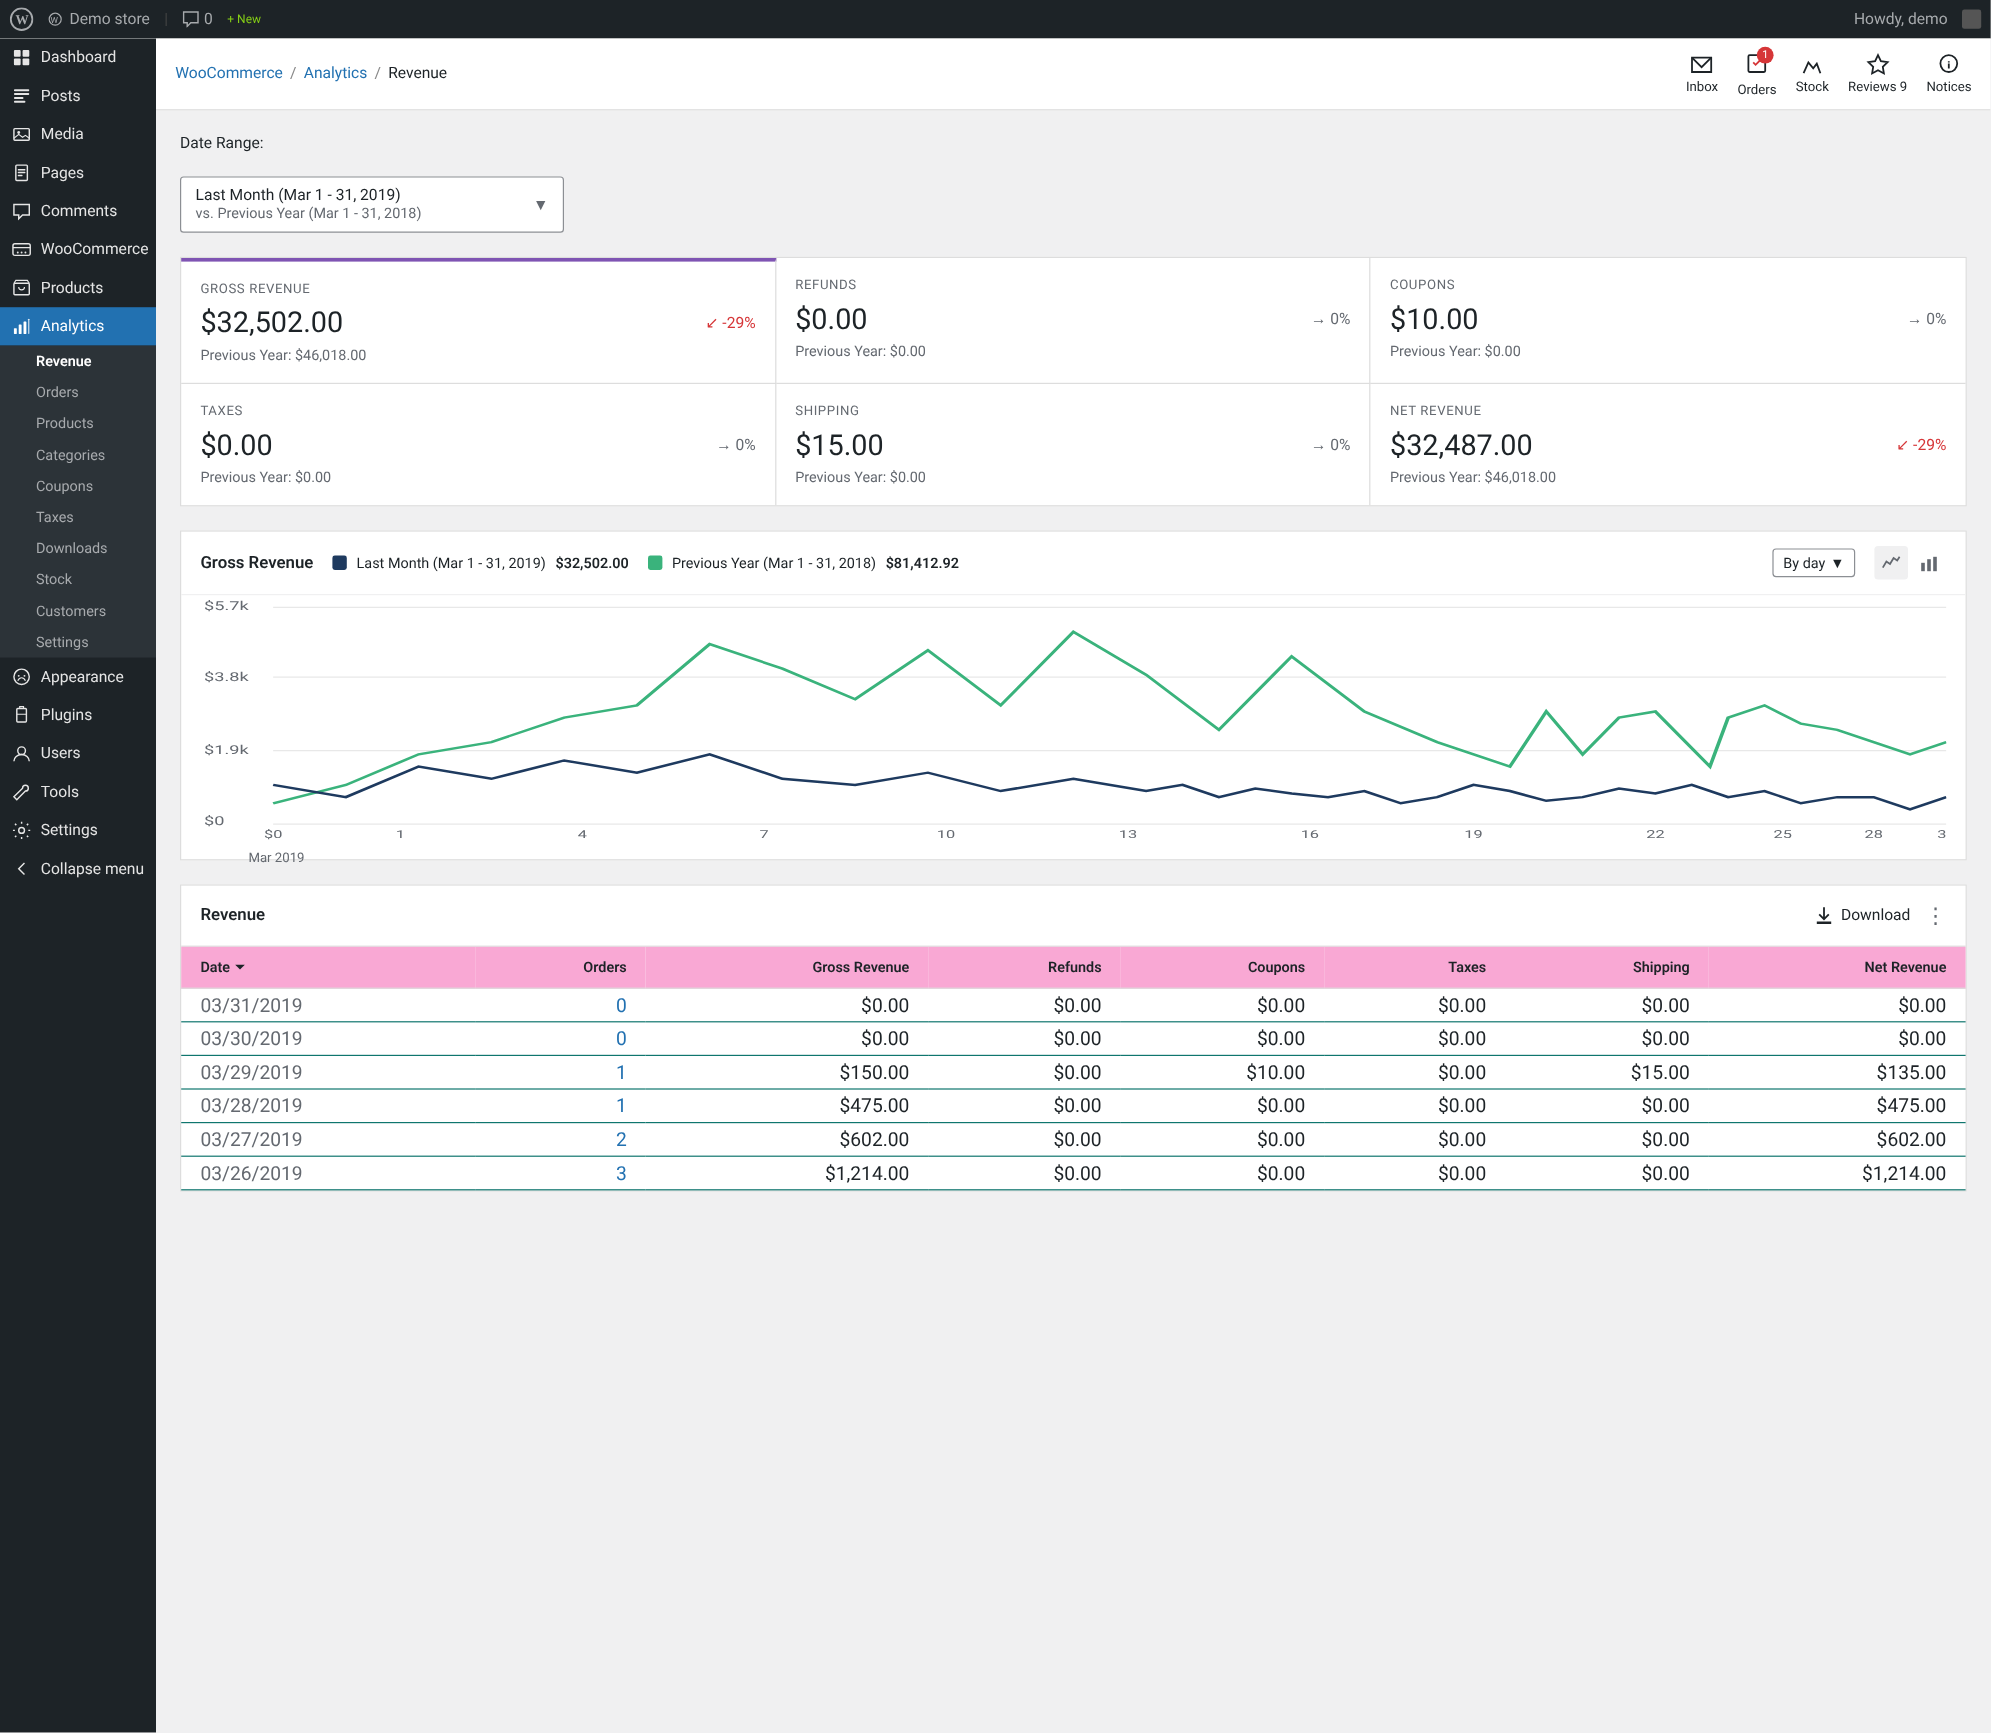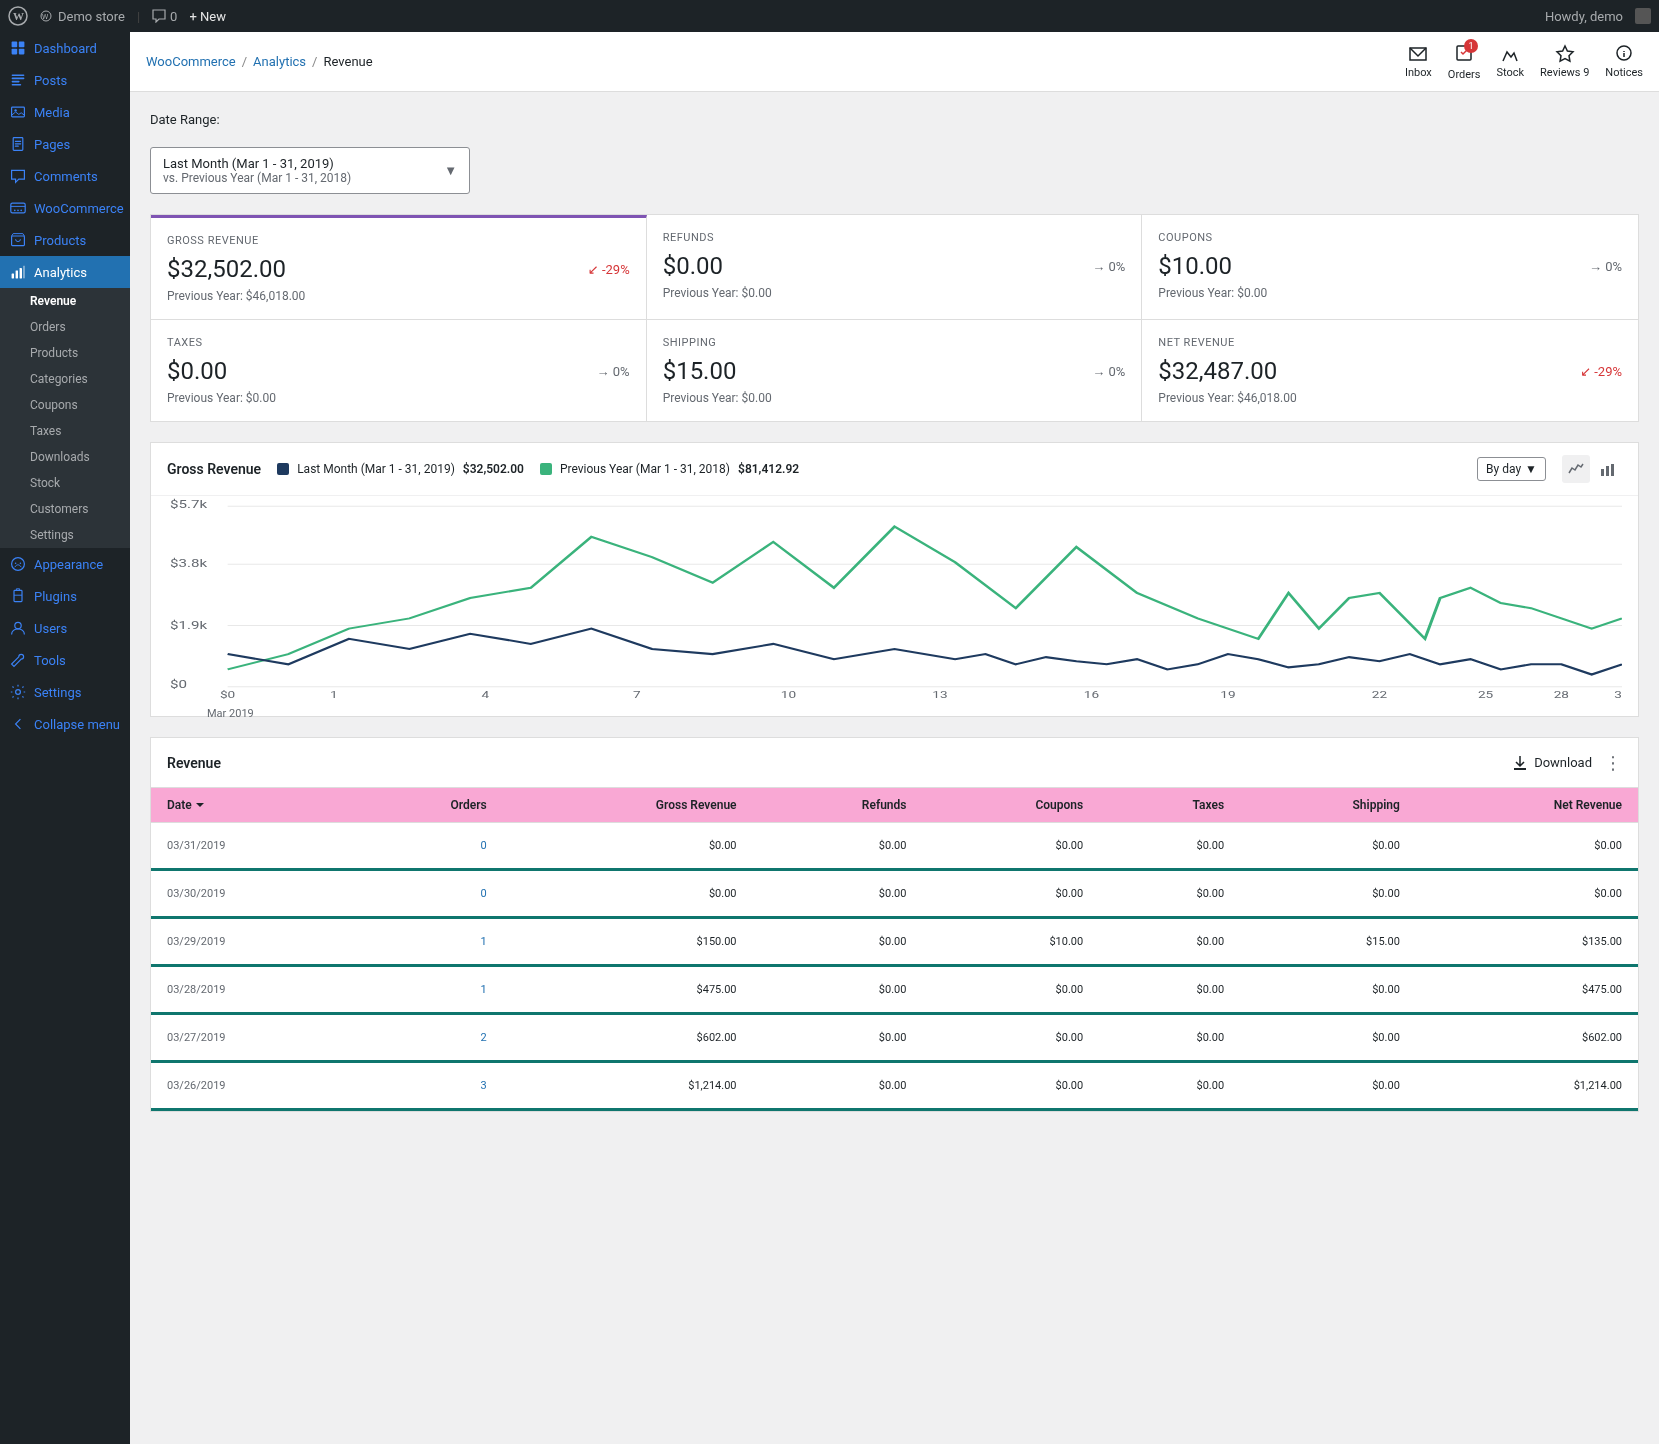--- a/index.html
+++ b/index.html
@@ -5,31 +5,31 @@
     * { box-sizing: border-box; margin: 0; padding: 0; }
     body { font-family: -apple-system, BlinkMacSystemFont, "Segoe UI", Roboto, sans-serif; background: #f0f0f1; color: #1d2327; font-size: 13px; display: flex; flex-direction: column; height: 100vh; }
 
     
     #topbar { background: #1d2327; color: #a7aaad; display: flex; align-items: center; height: 32px; padding: 0 8px; gap: 12px; flex-shrink: 0; }
     #topbar .logo { width: 20px; height: 20px; }
     #topbar .site-name { color: #a7aaad; font-size: 13px; display: flex; align-items: center; gap: 6px; }
     #topbar .site-name svg { fill: #a7aaad; }
     #topbar .sep { color: #444; }
     #topbar .comment-icon { display: flex; align-items: center; gap: 4px; color: #a7aaad; font-size: 13px; }
-    #topbar .new-btn { color: #e5e5e5; font-size: 13px; display: flex; align-items: center; gap: 4px; }
+    #topbar .new-btn { color: #84cc16; font-size: 10px; display: flex; align-items: center; gap: 4px; }
     #topbar .spacer { flex: 1; }
     #topbar .howdy { color: #a7aaad; font-size: 13px; }
     #topbar .avatar { width: 16px; height: 16px; background: #555; border-radius: 2px; }
 
     
     #layout { display: flex; flex: 1; overflow: hidden; }
 
     
     #sidebar { width: 130px; background: #1d2327; color: #a7aaad; flex-shrink: 0; overflow-y: auto; }
-    .sidebar-item { display: flex; align-items: center; gap: 8px; padding: 8px 10px; cursor: pointer; font-size: 13px; color: #3b82f6; white-space: nowrap; }
+    .sidebar-item { display: flex; align-items: center; gap: 8px; padding: 8px 10px; cursor: pointer; font-size: 13px; color: #e5e5e5; white-space: nowrap; }
     .sidebar-item.active { background: #2271b1; color: #fff; }
     .sidebar-item .sicon { width: 16px; height: 16px; fill: currentColor; flex-shrink: 0; }
     .sidebar-submenu { background: #2c3338; }
     .sidebar-submenu .sub-item { padding: 6px 10px 6px 30px; cursor: pointer; color: #a7aaad; font-size: 12px; }
     .sidebar-submenu .sub-item.active { color: #fff; font-weight: 600; }
 
     
     #content { flex: 1; overflow-y: auto; background: #f0f0f1; }
 
     
@@ -88,21 +88,21 @@
     .table-section { background: #fff; border: 1px solid #ddd; }
     .table-header { display: flex; align-items: center; padding: 14px 16px; border-bottom: 1px solid #ddd; }
     .table-title { font-size: 14px; font-weight: 600; }
     .table-spacer { flex: 1; }
     .download-btn { display: flex; align-items: center; gap: 6px; font-size: 13px; cursor: pointer; color: #1d2327; }
     .download-btn svg { width: 16px; height: 16px; fill: #1d2327; }
     .more-btn { margin-left: 12px; cursor: pointer; font-size: 18px; color: #646970; }
     table { width: 100%; border-collapse: collapse; }
     thead th { padding: 10px 16px; text-align: right; font-size: 12px; font-weight: 600; color: #1d2327; border-bottom: 1px solid #ddd; background: #f9a8d4; }
     thead th:first-child { text-align: left; }
-    tbody td { padding: 16px 16px; text-align: right; font-size: 11px; color: #1d2327; border-bottom: 3px solid #0f766e; }
+    tbody td { padding: 4px 16px; text-align: right; font-size: 16px; color: #1d2327; border-bottom: 1px solid #0f766e; }
     tbody td:first-child { text-align: left; color: #646970; }
     tbody td a { color: #2271b1; text-decoration: none; }
     .sort-arrow { display: inline-flex; align-items: center; cursor: pointer; }
     .sort-arrow svg { width: 10px; height: 10px; fill: #1d2327; margin-left: 3px; }
   </style>
 </head>
 <body>
 
 <div id="topbar">
   <svg class="logo" viewBox="0 0 20 20" fill="#a7aaad">

